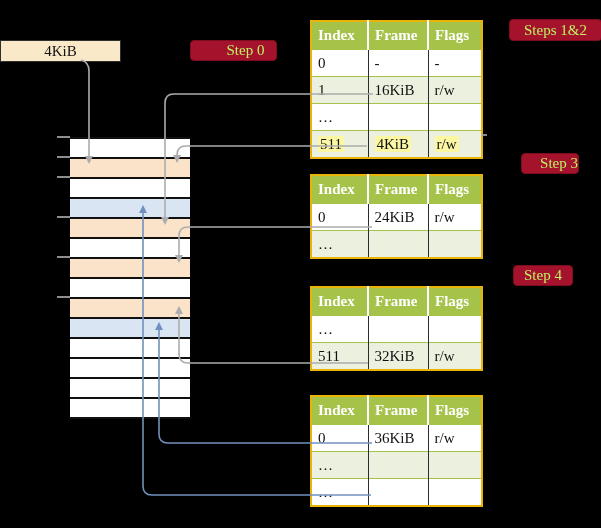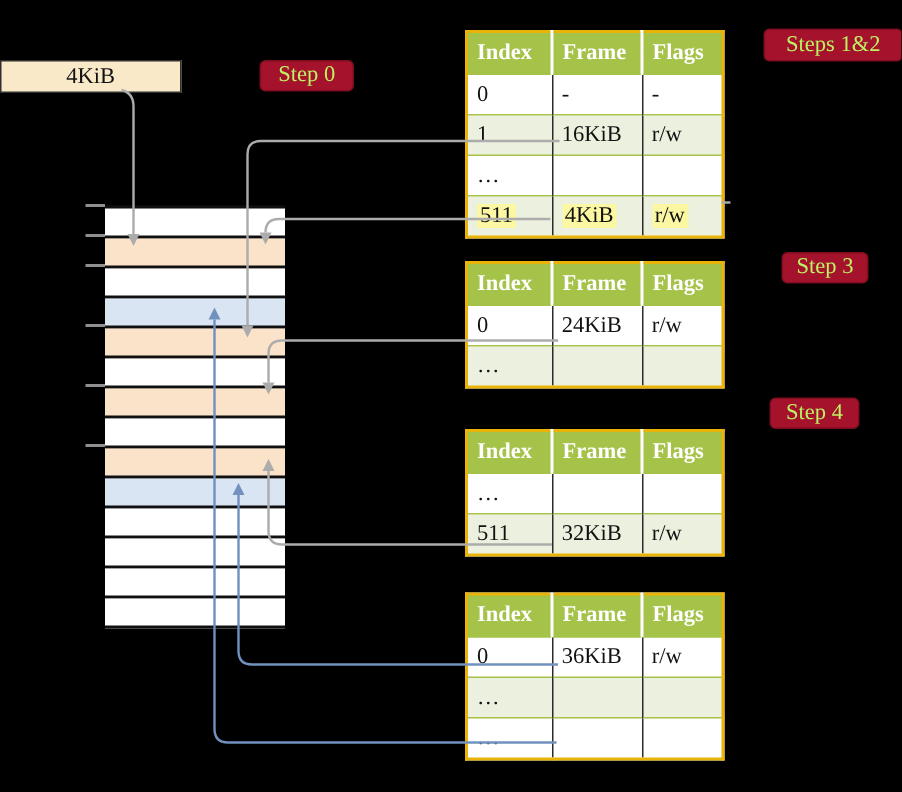--- a/index.html
+++ b/index.html
@@ -4,23 +4,23 @@
 <style>
   html,body{margin:0;padding:0;background:#000;}
   #canvas{position:relative;width:601px;height:528px;background:#000;overflow:hidden;
           font-family:"Liberation Serif", serif;}
   
   .pagebox{position:absolute;left:0;top:40px;width:119px;height:20px;background:#FAE9C8;
            border:1px solid #2f2f2f;color:#111;font-size:15px;line-height:20px;text-align:center;}
   
   .step{position:absolute;background:#A4122B;border:1px solid #7E0D20;border-radius:4px;
         color:#bef264;font-size:15px;text-align:center;}
-  #step0{left:173px;top:40px;width:61px;height:19px;line-height:19px;}
+  #step0{left:190px;top:40px;width:61px;height:19px;line-height:19px;padding-left:24px;}
   #steps12{left:509px;top:19px;width:91px;height:20px;line-height:20px;}
-  #step3{left:521px;top:168px;width:56px;height:19px;line-height:19px;}
+  #step3{left:521px;top:153px;width:56px;height:19px;line-height:19px;text-align:right;}
   #step4{left:513px;top:265px;width:58px;height:19px;line-height:19px;}
   
   #memcol{position:absolute;left:70px;top:137px;width:120px;border-top:2px solid #101010;}
   .mrow{height:20px;box-sizing:border-box;border-bottom:2px solid #101010;}
   .mrow.white{background:#ffffff;}
   .mrow.orange{background:#FBE3C9;}
   .mrow.blue{background:#DAE5F4;}
   .tick{position:absolute;left:57px;width:13px;height:2px;background:#8f8f8f;}
   
   .ptable{position:absolute;left:310px;}

